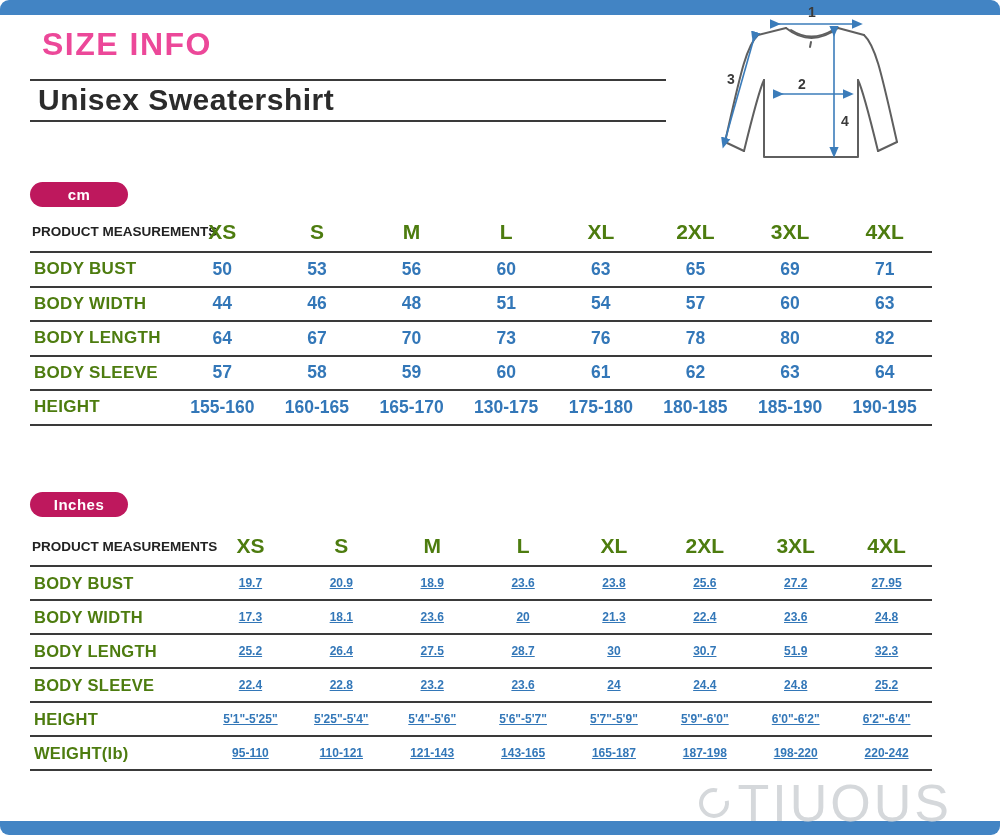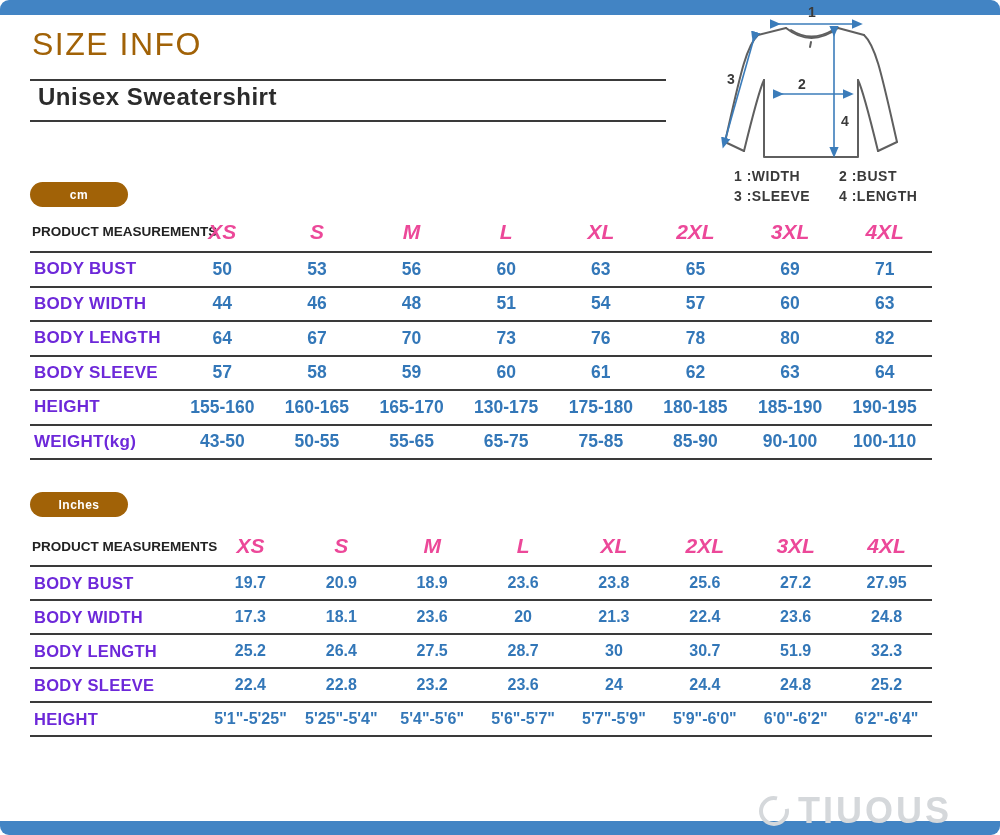--- a/index.html
+++ b/index.html
@@ -7,79 +7,79 @@
     width:1000px;height:835px;position:relative;overflow:hidden;
     background:#ffffff;
     font-family:"Liberation Sans","DejaVu Sans",sans-serif;
     -webkit-font-smoothing:antialiased;
   }
   .accent-bar{position:absolute;left:0;width:1000px;background:#4284c4;}
   .accent-top{top:0;height:15px;border-radius:9px 9px 0 0;}
   .accent-bottom{bottom:0;height:14px;border-radius:0 0 9px 9px;}
 
   .page-title{
-    position:absolute;left:32px;top:26px;margin:0;
-    font-size:32px;font-weight:400;letter-spacing:1.5px;color:#a16207;
+    position:absolute;left:42px;top:26px;margin:0;
+    font-size:32px;font-weight:700;letter-spacing:1.5px;color:#ec4899;
   }
   .rule{position:absolute;left:30px;width:636px;height:2px;background:#3a3a3a;}
   .rule-1{top:79px;}
   .rule-2{top:120px;}
   .page-subtitle{
     position:absolute;left:38px;top:83px;margin:0;
-    font-size:24px;font-weight:800;letter-spacing:0.5px;color:#2b2b2b;
+    font-size:30px;font-weight:800;letter-spacing:0.5px;color:#2b2b2b;
   }
 
   .diagram{position:absolute;left:698px;top:2px;width:240px;height:208px;}
   .diagram svg{display:block;}
   .legend{
     position:absolute;left:36px;top:166px;width:200px;
     display:grid;grid-template-columns:105px auto;row-gap:4px;
     font-size:14px;font-weight:700;color:#3a3a3a;letter-spacing:0.5px;
   }
 
   .unit-badge{
     position:absolute;left:30px;width:98px;height:25px;border-radius:13px;
-    background:#a16207;color:#ffffff;font-weight:700;font-size:12px;
+    background:#be185d;color:#ffffff;font-weight:700;font-size:15px;
     display:flex;align-items:center;justify-content:center;letter-spacing:0.5px;
   }
   .badge-cm{top:182px;}
   .badge-inches{top:492px;text-align:center;}
 
   .size-table{
     position:absolute;left:30px;border-collapse:collapse;table-layout:fixed;
   }
   .size-table th,.size-table td{
     border-bottom:2px solid #3a3a3a;text-align:center;padding:0;white-space:nowrap;
     font-weight:800;
   }
   .size-table .measure-head{
     text-align:left;font-size:13.5px;color:#222222;letter-spacing:0px;padding-left:2px;overflow:visible;
   }
-  .size-table .size-head{font-size:21px;color:#ec4899;font-style:italic;}
+  .size-table .size-head{font-size:21px;color:#4d7c0f;}
   .size-table .row-label{
-    text-align:left;color:#6d28d9;font-size:17px;letter-spacing:0.3px;padding-left:4px;
+    text-align:left;color:#4d7c0f;font-size:17px;letter-spacing:0.3px;padding-left:4px;
   }
   .size-table .val{color:#3377b8;font-size:17.5px;}
   .t1{top:212px;width:902px;}
   .t1 thead tr{height:40px;}
   .t1 tbody tr{height:34.5px;}
   .t1 .col-label{width:145px;}
   .t2{top:527px;width:902px;}
   .t2 thead tr{height:39px;}
   .t2 tbody tr{height:34px;}
   .t2 .col-label{width:175px;}
-  .t2 .val{font-size:16px;}
+  .t2 .val{font-size:12px;text-decoration:underline;}
   .t2 .row-label{font-size:16.5px;}
 
   .watermark{
     position:absolute;right:48px;bottom:6px;display:flex;align-items:center;gap:6px;
     color:#d5d8db;z-index:5;
   }
   .watermark-text{
-    font-size:36px;font-weight:700;letter-spacing:3px;line-height:1;text-align:right;
+    font-size:52px;font-weight:400;letter-spacing:3px;line-height:1;text-align:right;
   }
 </style>
 </head>
 <body>
 
 <div class="accent-bar accent-top"></div>
 <div class="accent-bar accent-bottom"></div>
 
 <h1 class="page-title">SIZE INFO</h1>
 <div class="rule rule-1"></div>
@@ -115,26 +115,20 @@
       <line x1="56" y1="36" x2="26" y2="142" marker-start="url(#ah)" marker-end="url(#ah)"></line>
       <line x1="136" y1="30" x2="136" y2="151" marker-start="url(#ah)" marker-end="url(#ah)"></line>
     </g>
     <g font-family="Liberation Sans, DejaVu Sans, sans-serif" font-size="14" font-weight="700" fill="#3a3a3a">
       <text x="114" y="15" text-anchor="middle">1</text>
       <text x="104" y="87" text-anchor="middle">2</text>
       <text x="33" y="82" text-anchor="middle">3</text>
       <text x="143" y="124" text-anchor="start">4</text>
     </g>
   </svg>
-  <div class="legend">
-    <span>1 :WIDTH</span>
-    <span>2 :BUST</span>
-    <span>3 :SLEEVE</span>
-    <span>4 :LENGTH</span>
-  </div>
 </div>
 
 <div class="unit-badge badge-cm">cm</div>
 <table class="size-table t1">
     <colgroup>
       <col class="col-label">
       <col>
       <col>
       <col>
       <col>
@@ -205,31 +199,20 @@
         <th class="row-label">HEIGHT</th>
         <td class="val">155-160</td>
         <td class="val">160-165</td>
         <td class="val">165-170</td>
         <td class="val">130-175</td>
         <td class="val">175-180</td>
         <td class="val">180-185</td>
         <td class="val">185-190</td>
         <td class="val">190-195</td>
       </tr>
-      <tr>
-        <th class="row-label">WEIGHT(kg)</th>
-        <td class="val">43-50</td>
-        <td class="val">50-55</td>
-        <td class="val">55-65</td>
-        <td class="val">65-75</td>
-        <td class="val">75-85</td>
-        <td class="val">85-90</td>
-        <td class="val">90-100</td>
-        <td class="val">100-110</td>
-      </tr>
     </tbody>
   </table>
 
 <div class="unit-badge badge-inches">Inches</div>
 <table class="size-table t2">
     <colgroup>
       <col class="col-label">
       <col>
       <col>
       <col>
@@ -301,20 +284,31 @@
         <th class="row-label">HEIGHT</th>
         <td class="val">5'1"-5'25"</td>
         <td class="val">5'25"-5'4"</td>
         <td class="val">5'4"-5'6"</td>
         <td class="val">5'6"-5'7"</td>
         <td class="val">5'7"-5'9"</td>
         <td class="val">5'9"-6'0"</td>
         <td class="val">6'0"-6'2"</td>
         <td class="val">6'2"-6'4"</td>
       </tr>
+      <tr>
+        <th class="row-label">WEIGHT(lb)</th>
+        <td class="val">95-110</td>
+        <td class="val">110-121</td>
+        <td class="val">121-143</td>
+        <td class="val">143-165</td>
+        <td class="val">165-187</td>
+        <td class="val">187-198</td>
+        <td class="val">198-220</td>
+        <td class="val">220-242</td>
+      </tr>
     </tbody>
   </table>
 
 <div class="watermark">
   <svg width="36" height="36" viewBox="0 0 36 36">
     <circle cx="18" cy="18" r="13" fill="none" stroke="#d5d8db" stroke-width="4" stroke-dasharray="66 16" stroke-dashoffset="-8" transform="rotate(-45 18 18)"></circle>
   </svg>
   <span class="watermark-text">TIUOUS</span>
 </div>
 

